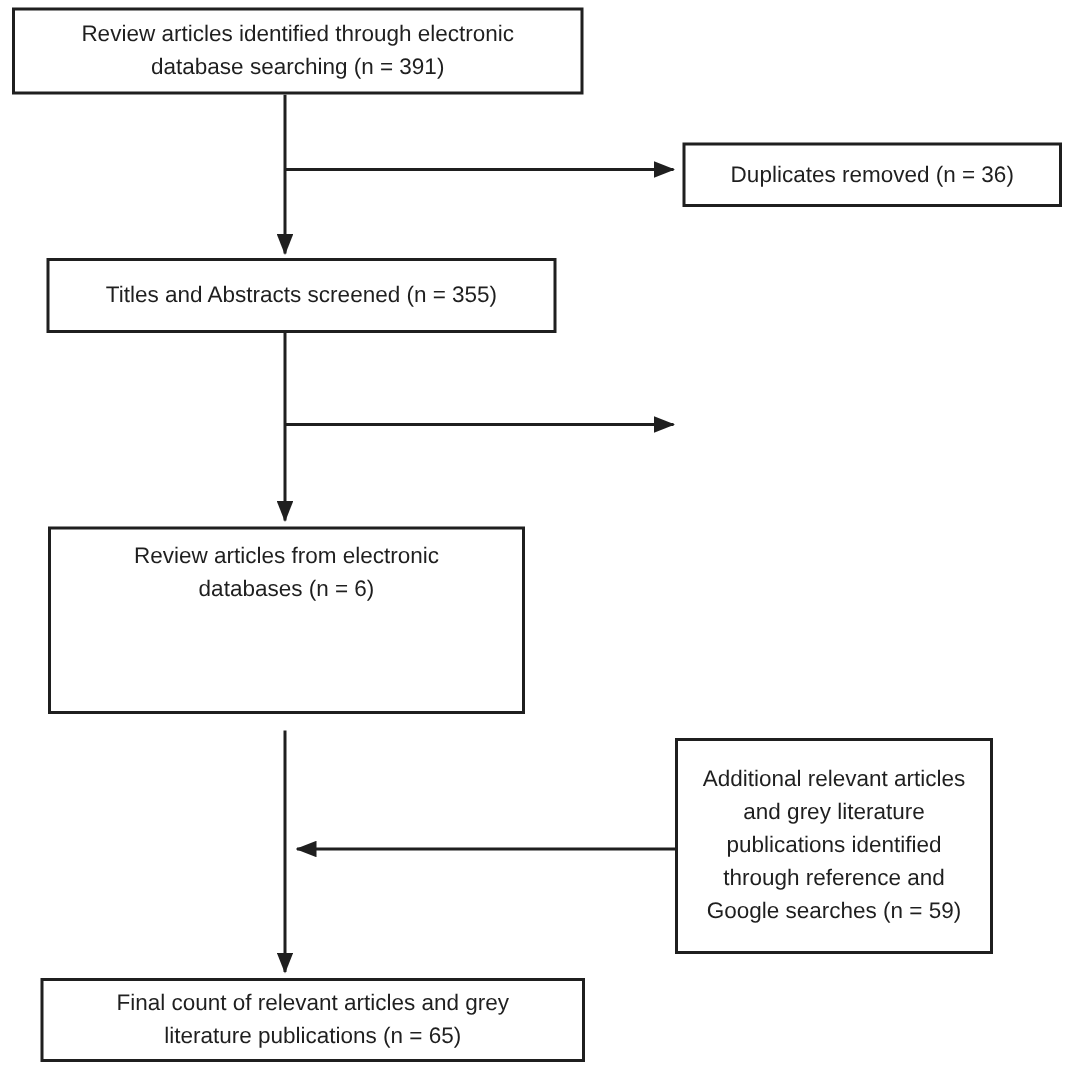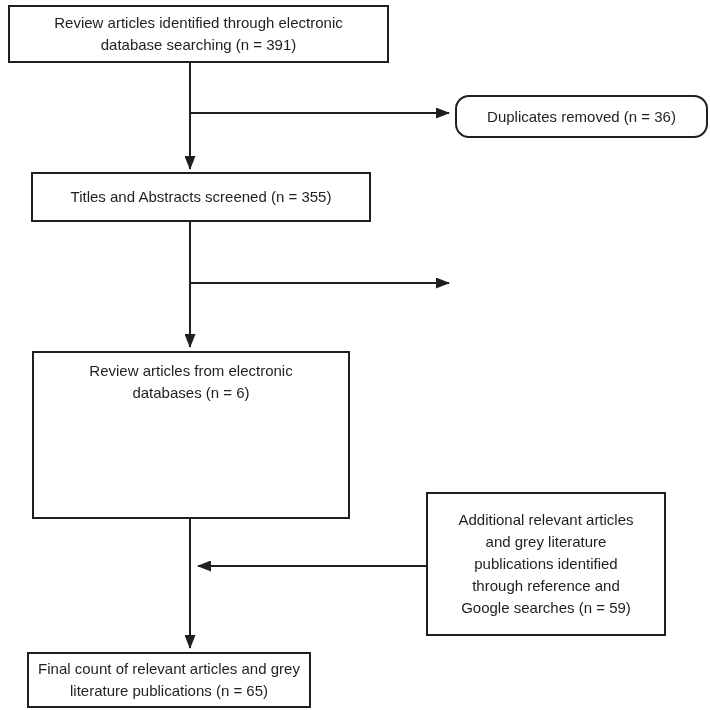--- a/index.html
+++ b/index.html
@@ -28,26 +28,26 @@
     align-items: center;
     justify-content: center;
     white-space: pre-line;
     padding: 2px 6px;
   }
   .flow-box.top-aligned {
     align-items: flex-start;
     padding-top: 7px;
   }
   #box-identified  { left:   8px; top:   5px; width: 381px; height:  58px; }
-  #box-duplicates  { left: 455px; top:  95px; width: 253px; height:  43px; border-radius: 14px; }
+  #box-duplicates  { left: 455px; top:  95px; width: 253px; height:  43px; }
   #box-screened    { left:  31px; top: 172px; width: 340px; height:  50px; }
   #box-irrelevant  { left: 455px; top: 253px; width: 239px; height:  65px; }
-  #box-electronic  { left:  32px; top: 351px; width: 318px; height: 168px; }
-  #box-additional  { left: 426px; top: 492px; width: 240px; height: 144px; }
-  #box-final       { left:  27px; top: 652px; width: 284px; height:  56px; }
+  #box-electronic  { left:  32px; top: 351px; width: 318px; height: 125px; }
+  #box-additional  { left: 450px; top: 492px; width: 212px; height: 144px; }
+  #box-final       { left:  27px; top: 652px; width: 363px; height:  56px; }
   .arrow-layer {
     position: absolute;
     left: 0;
     top: 0;
     width: 710px;
     height: 710px;
     pointer-events: none;
   }
   .arrow-layer line {
     stroke: #1f1f1f;

